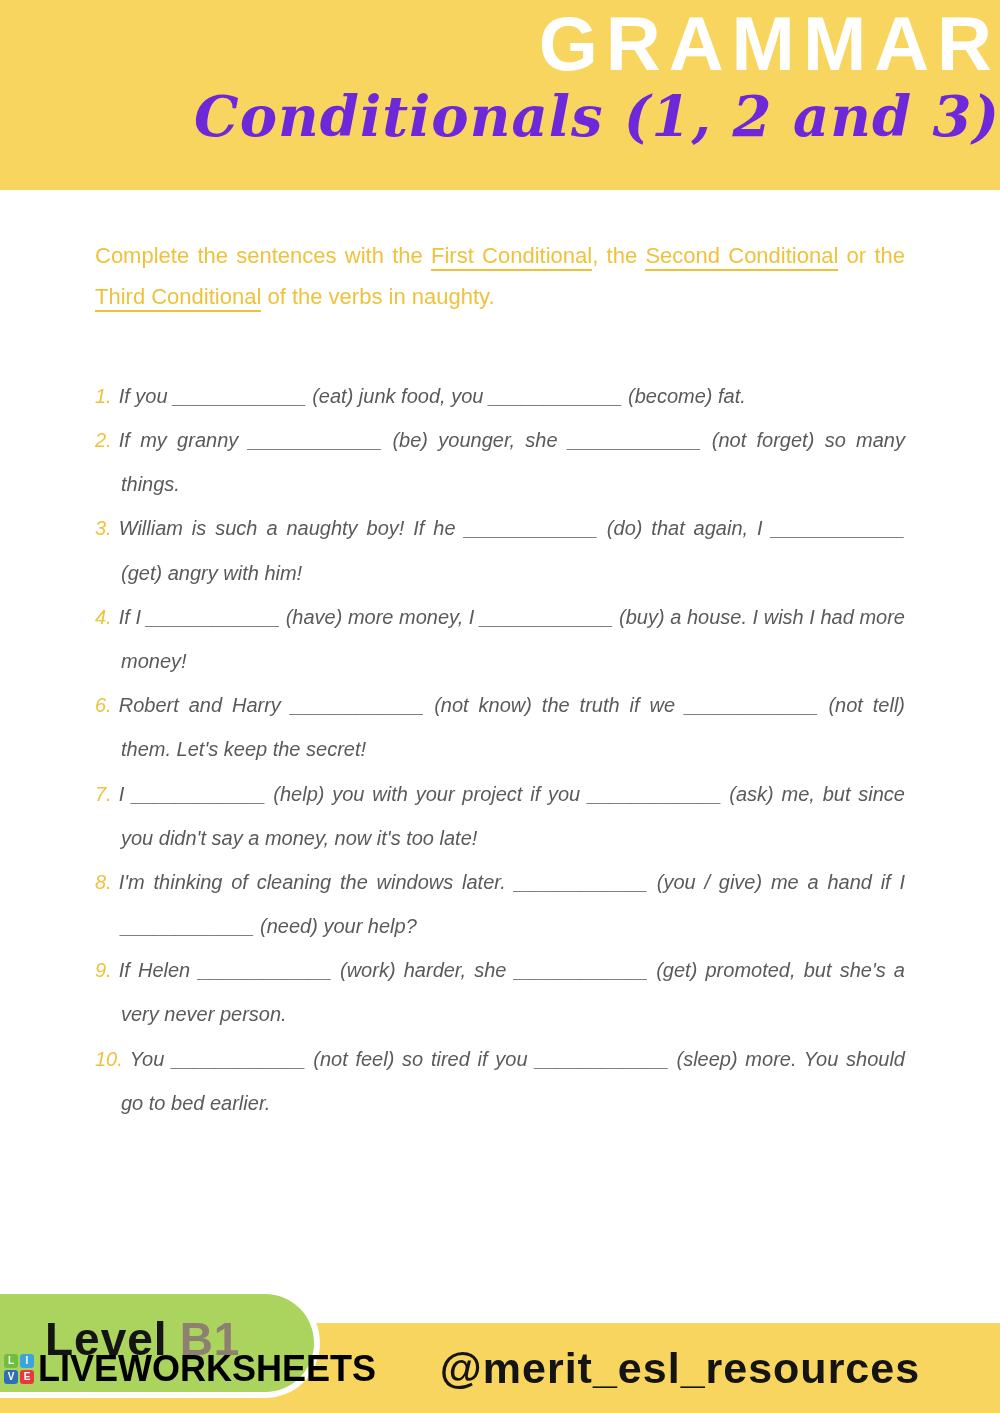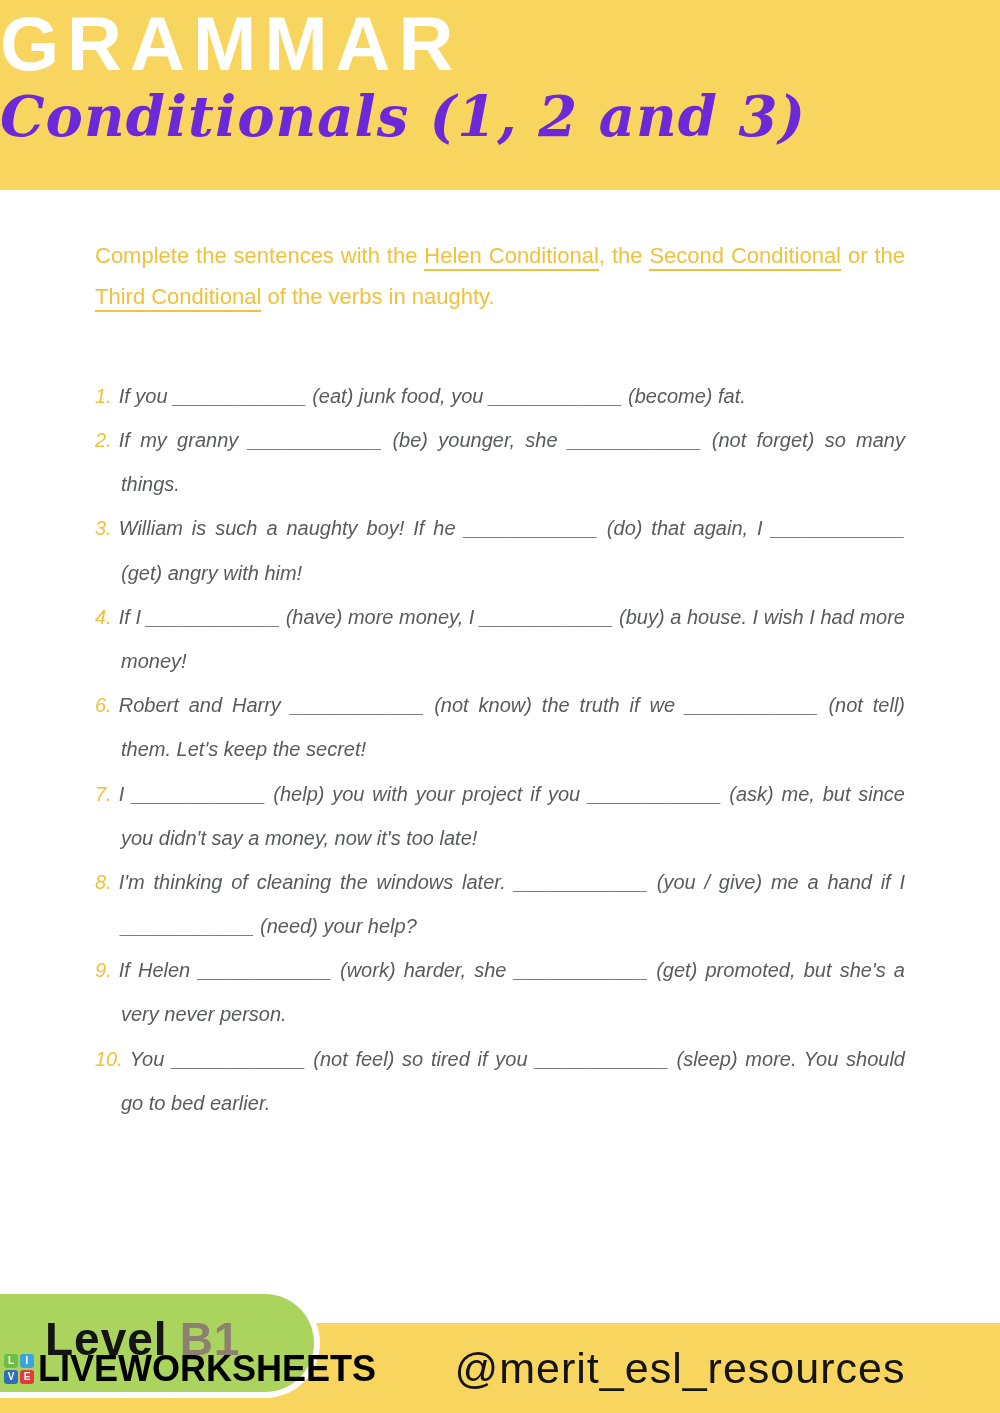--- a/index.html
+++ b/index.html
@@ -9,21 +9,21 @@
     background: #ffffff;
     position: relative;
     overflow: hidden;
   }
 
   
   .header {
     width: 100%;
     height: 190px;
     background: #F8D55F;
-    text-align: left;
+    text-align: right;
     padding-top: 6px;
   }
   .header .title {
     font-size: 76px;
     font-weight: 900;
     letter-spacing: 8px;
     color: #ffffff;
     line-height: 1.0;
     font-family: "Liberation Sans", sans-serif;
   }
@@ -138,36 +138,36 @@
 
   .handle {
     position: absolute;
     left: 390px; right: 30px;
     bottom: 0;
     height: 90px;
     display: flex;
     align-items: center;
     justify-content: center;
     font-size: 43px;
-    font-weight: 400;
+    font-weight: 700;
     letter-spacing: 1px;
     color: #141414;
     white-space: nowrap;
   }
 </style>
 </head>
 <body>
 
 <div class="header">
   <div class="title">GRAMMAR</div>
   <div class="subtitle">Conditionals (1, 2 and 3)</div>
 </div>
 
 <div class="main">
-  <div class="instructions"><span>Complete the sentences with the </span><span class="u">Helen Conditional</span><span>, the </span><span class="u">Second Conditional</span><span> or the </span><span class="u">Third Conditional</span><span> of the verbs in naughty.</span></div>
+  <div class="instructions"><span>Complete the sentences with the </span><span class="u">First Conditional</span><span>, the </span><span class="u">Second Conditional</span><span> or the </span><span class="u">Third Conditional</span><span> of the verbs in naughty.</span></div>
   <div class="questions">
       <p class="question"><span class="qnum">1.</span><span>If you ____________ (eat) junk food, you ____________ (become) fat.</span></p>
       <p class="question"><span class="qnum">2.</span><span>If my granny ____________ (be) younger, she ____________ (not forget) so many things.</span></p>
       <p class="question"><span class="qnum">3.</span><span>William is such a naughty boy! If he ____________ (do) that again, I ____________ (get) angry with him!</span></p>
       <p class="question"><span class="qnum">4.</span><span>If I ____________ (have) more money, I ____________ (buy) a house. I wish I had more money!</span></p>
       <p class="question"><span class="qnum">6.</span><span>Robert and Harry ____________ (not know) the truth if we ____________ (not tell) them. Let's keep the secret!</span></p>
       <p class="question"><span class="qnum">7.</span><span>I ____________ (help) you with your project if you ____________ (ask) me, but since you didn't say a money, now it's too late!</span></p>
       <p class="question"><span class="qnum">8.</span><span>I'm thinking of cleaning the windows later. ____________ (you / give) me a hand if I ____________ (need) your help?</span></p>
       <p class="question"><span class="qnum">9.</span><span>If Helen ____________ (work) harder, she ____________ (get) promoted, but she's a very never person.</span></p>
       <p class="question"><span class="qnum">10.</span><span>You ____________ (not feel) so tired if you ____________ (sleep) more. You should go to bed earlier.</span></p>

